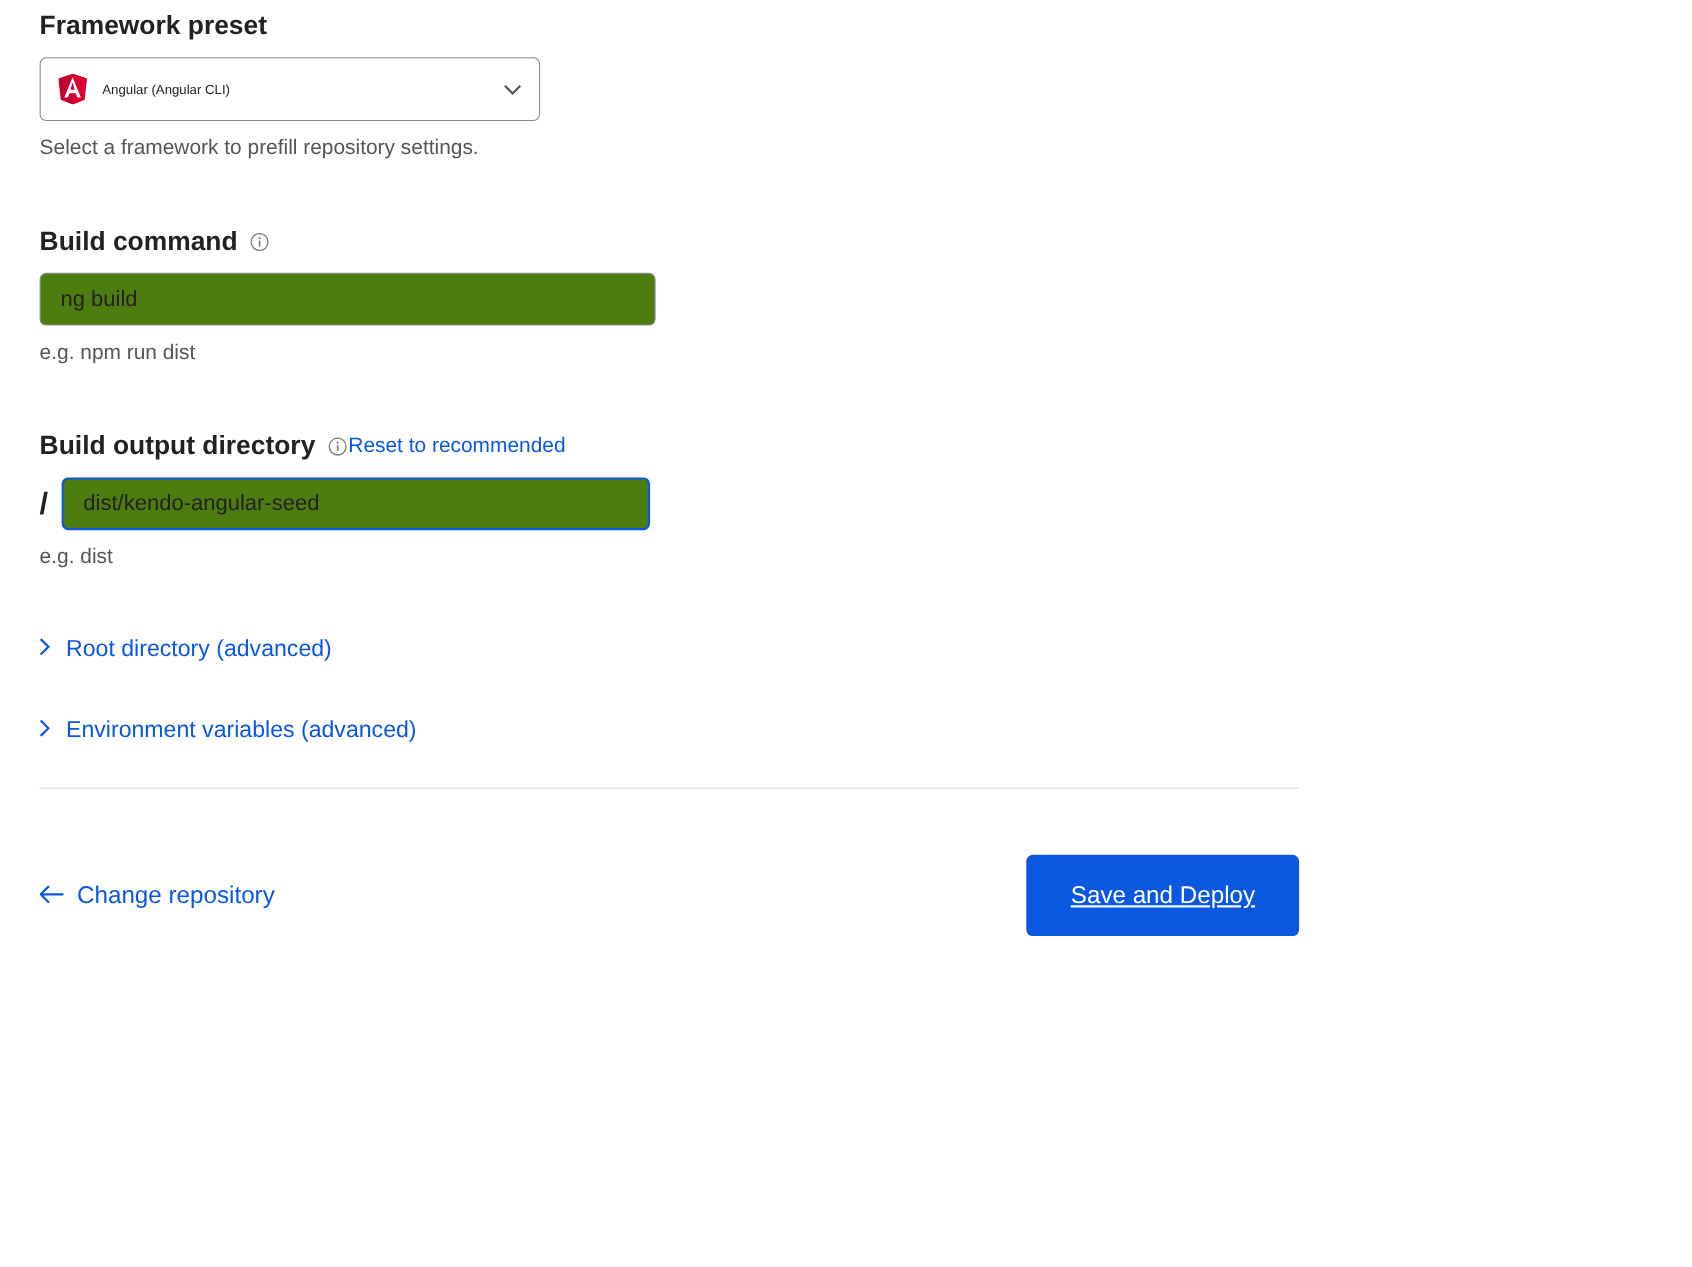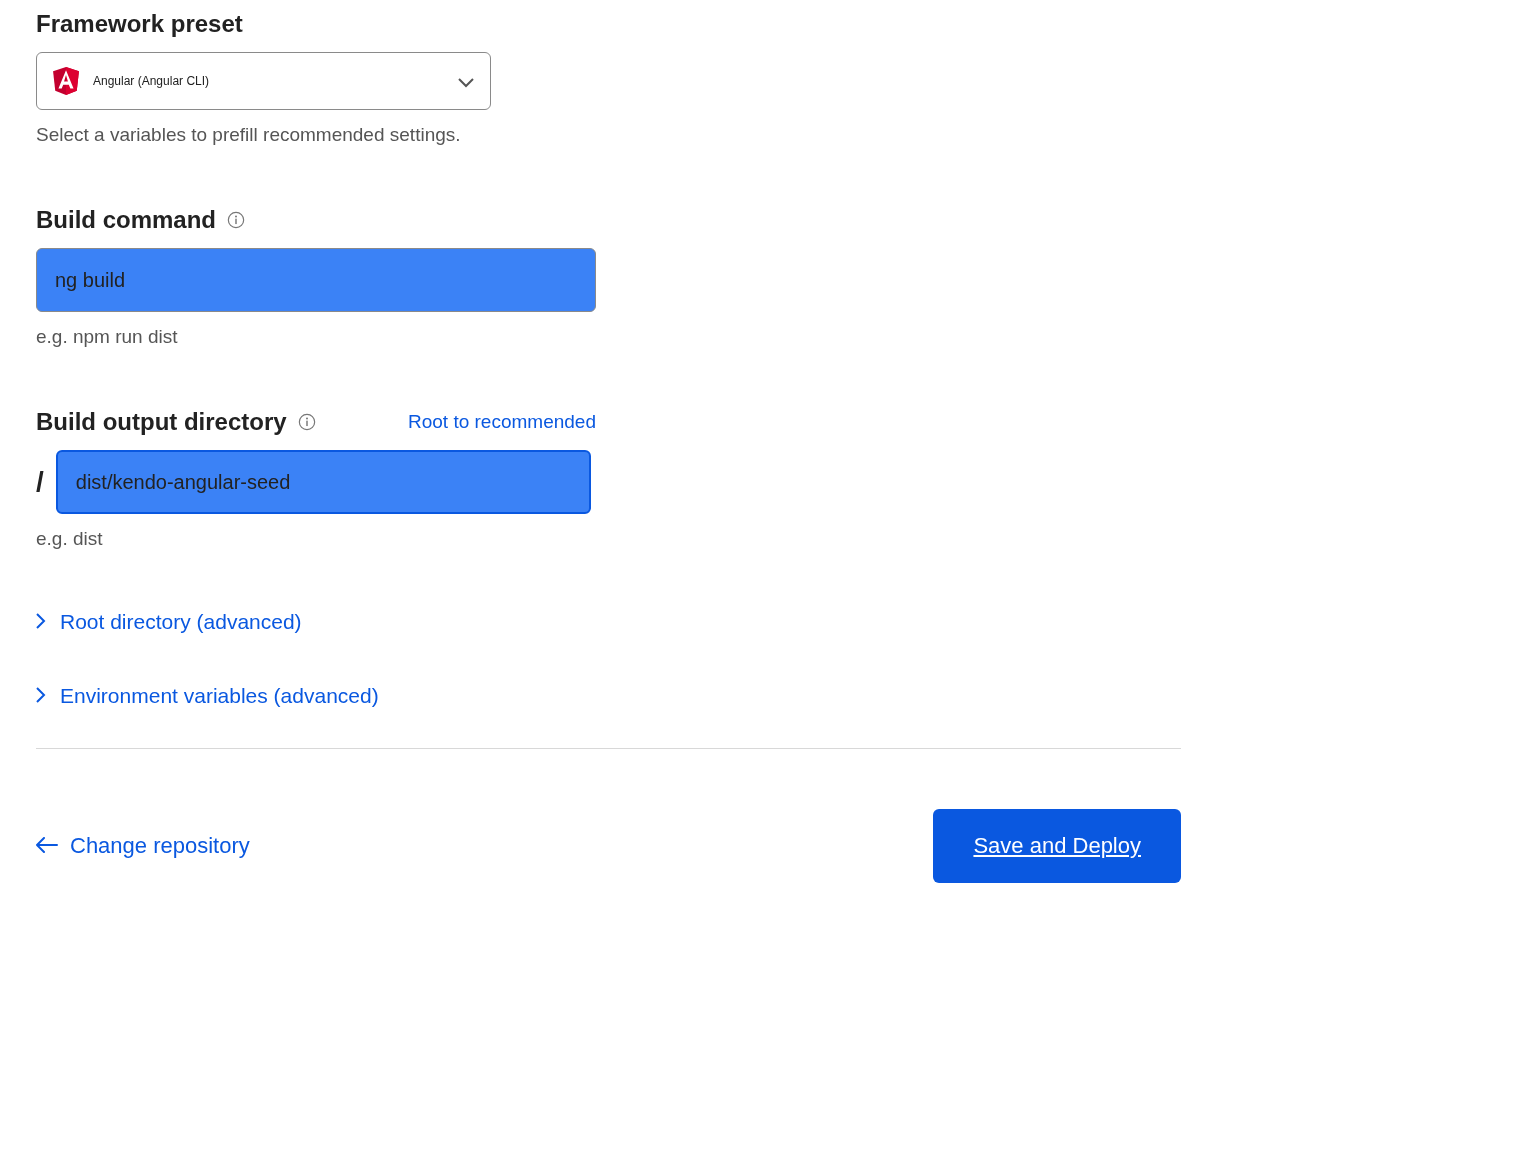--- a/index.html
+++ b/index.html
@@ -15,21 +15,21 @@
     font-weight: 600;
     font-size: 24px;
     color: #222;
     margin-bottom: 14px;
     display: flex;
     align-items: center;
     gap: 10px;
   }
   .field-label-row {
     display: flex;
-    justify-content: space-between;
+    justify-content: flex-start;
     align-items: center;
     margin-bottom: 14px;
     margin-top: 28px;
   }
   .field-label-row .field-label { margin-bottom: 0; }
   .select-box {
     width: 455px;
     height: 58px;
     border: 1px solid #8a8a8a;
     border-radius: 6px;
@@ -49,28 +49,28 @@
     margin-top: 14px;
     font-size: 19px;
     color: #555;
   }
   .info-icon {
     width: 20px; height: 20px;
     display:inline-flex; align-items:center; justify-content:center;
   }
   .text-input {
     width: 560px;
-    height: 64px;
+    height: 48px;
     border: 1px solid #8a8a8a;
     border-radius: 6px;
     padding: 0 18px;
     font-size: 20px;
     color: #222;
     outline: none;
-    background:#3b82f6;
+    background:#4d7c0f;
   }
   .text-input.focused {
     border: 2px solid #0a58e0;
   }
   .reset-link {
     color: #0a58e0;
     font-size: 19px;
     cursor: pointer;
   }
   .output-row { display:flex; align-items:center; gap:12px; }
@@ -115,21 +115,21 @@
         <path d="M12 3 L5 20 H8 L9.4 16.5 H14.6 L16 20 H19 Z M12 7.5 L13.8 13.5 H10.2 Z" fill="#fff"></path>
       </svg>
     </span>
     <span class="sel-text">Angular (Angular CLI)</span>
     <span class="caret">
       <svg width="16" height="10" viewBox="0 0 16 10">
           <path d="M1 1 L8 8 L15 1" stroke="#555" stroke-width="2" fill="none"></path>
         </svg>
     </span>
   </div>
-  <div class="help-text">Select a variables to prefill recommended settings.</div>
+  <div class="help-text">Select a framework to prefill repository settings.</div>
 </div>
 
 <div class="field-group">
   <div class="field-label">
     <span>Build command</span>
     <span class="info-icon">
       <svg width="18" height="18" viewBox="0 0 20 20">
           <circle cx="10" cy="10" r="8.5" fill="none" stroke="#777" stroke-width="1.3"></circle>
           <circle cx="10" cy="6" r="1.1" fill="#777"></circle>
           <rect x="9.2" y="8.5" width="1.6" height="6" fill="#777"></rect>
@@ -145,21 +145,21 @@
     <div class="field-label">
       <span>Build output directory</span>
       <span class="info-icon">
         <svg width="18" height="18" viewBox="0 0 20 20">
             <circle cx="10" cy="10" r="8.5" fill="none" stroke="#777" stroke-width="1.3"></circle>
             <circle cx="10" cy="6" r="1.1" fill="#777"></circle>
             <rect x="9.2" y="8.5" width="1.6" height="6" fill="#777"></rect>
           </svg>
       </span>
     </div>
-    <span class="reset-link">Root to recommended</span>
+    <span class="reset-link">Reset to recommended</span>
   </div>
   <div class="output-row">
     <span class="slash">/</span>
     <input class="text-input focused" style="width: 535px;" type="text" value="dist/kendo-angular-seed">
   </div>
   <div class="help-text">e.g. dist</div>
 </div>
 
 <div class="adv-row">
   <span>

